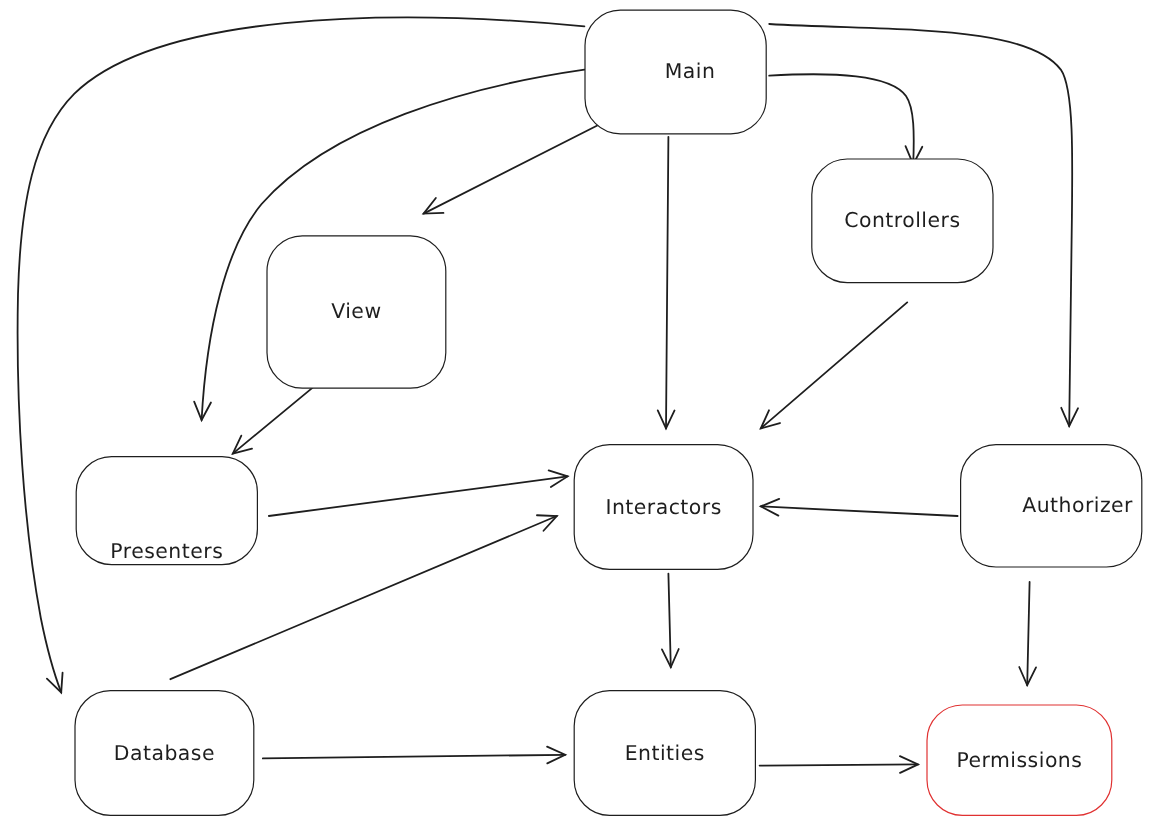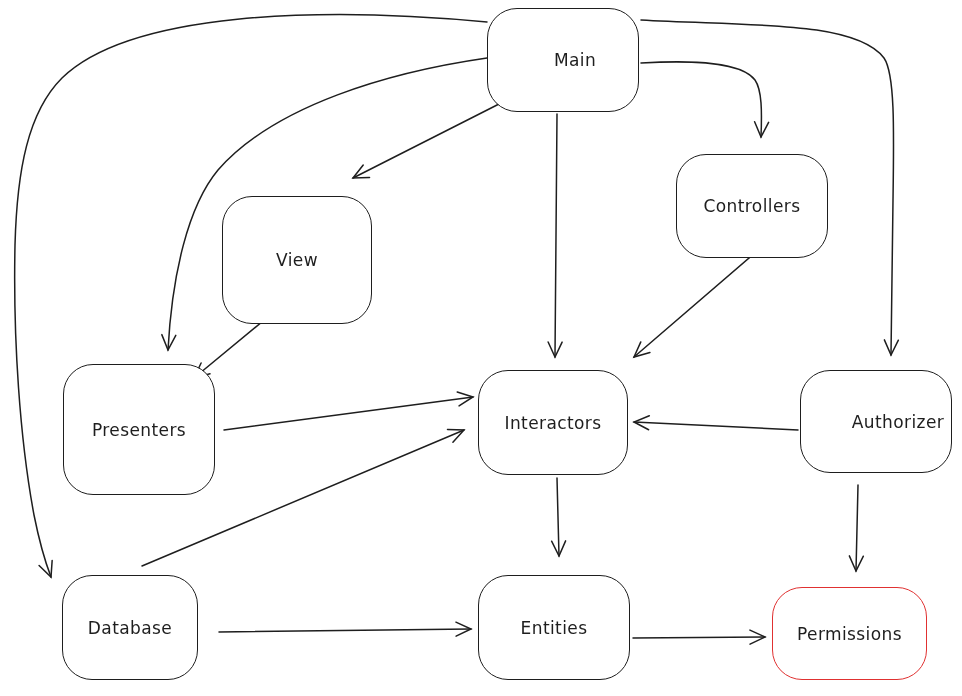--- a/index.html
+++ b/index.html
@@ -75,37 +75,37 @@
   </svg>
 
   <div class="node" style="left:487px; top:8px; width:152px; height:104px;padding-left:24px;">
     <span class="node-label">Main</span>
   </div>
 
   <div class="node" style="left:222px; top:196px; width:150px; height:128px;">
     <span class="node-label">View</span>
   </div>
 
-  <div class="node" style="left:676px; top:154px; width:152px; height:104px;">
+  <div class="node" style="left:676px; top:132px; width:152px; height:104px;">
     <span class="node-label">Controllers</span>
   </div>
 
-  <div class="node" style="left:63px; top:364px; width:152px; height:131px;">
+  <div class="node" style="left:63px; top:380px; width:152px; height:91px;align-items:flex-end;">
     <span class="node-label">Presenters</span>
   </div>
 
   <div class="node" style="left:478px; top:370px; width:150px; height:105px;">
     <span class="node-label">Interactors</span>
   </div>
 
   <div class="node" style="left:800px; top:370px; width:152px; height:103px;padding-left:44px;">
     <span class="node-label">Authorizer</span>
   </div>
 
-  <div class="node" style="left:62px; top:575px; width:136px; height:105px;">
+  <div class="node" style="left:62px; top:575px; width:150px; height:105px;">
     <span class="node-label">Database</span>
   </div>
 
   <div class="node" style="left:478px; top:575px; width:152px; height:105px;">
     <span class="node-label">Entities</span>
   </div>
 
   <div class="node" style="left: 772px; top: 587px; width: 155px; height: 93px; border-color: rgb(224, 49, 49);">
     <span class="node-label">Permissions</span>
   </div>

